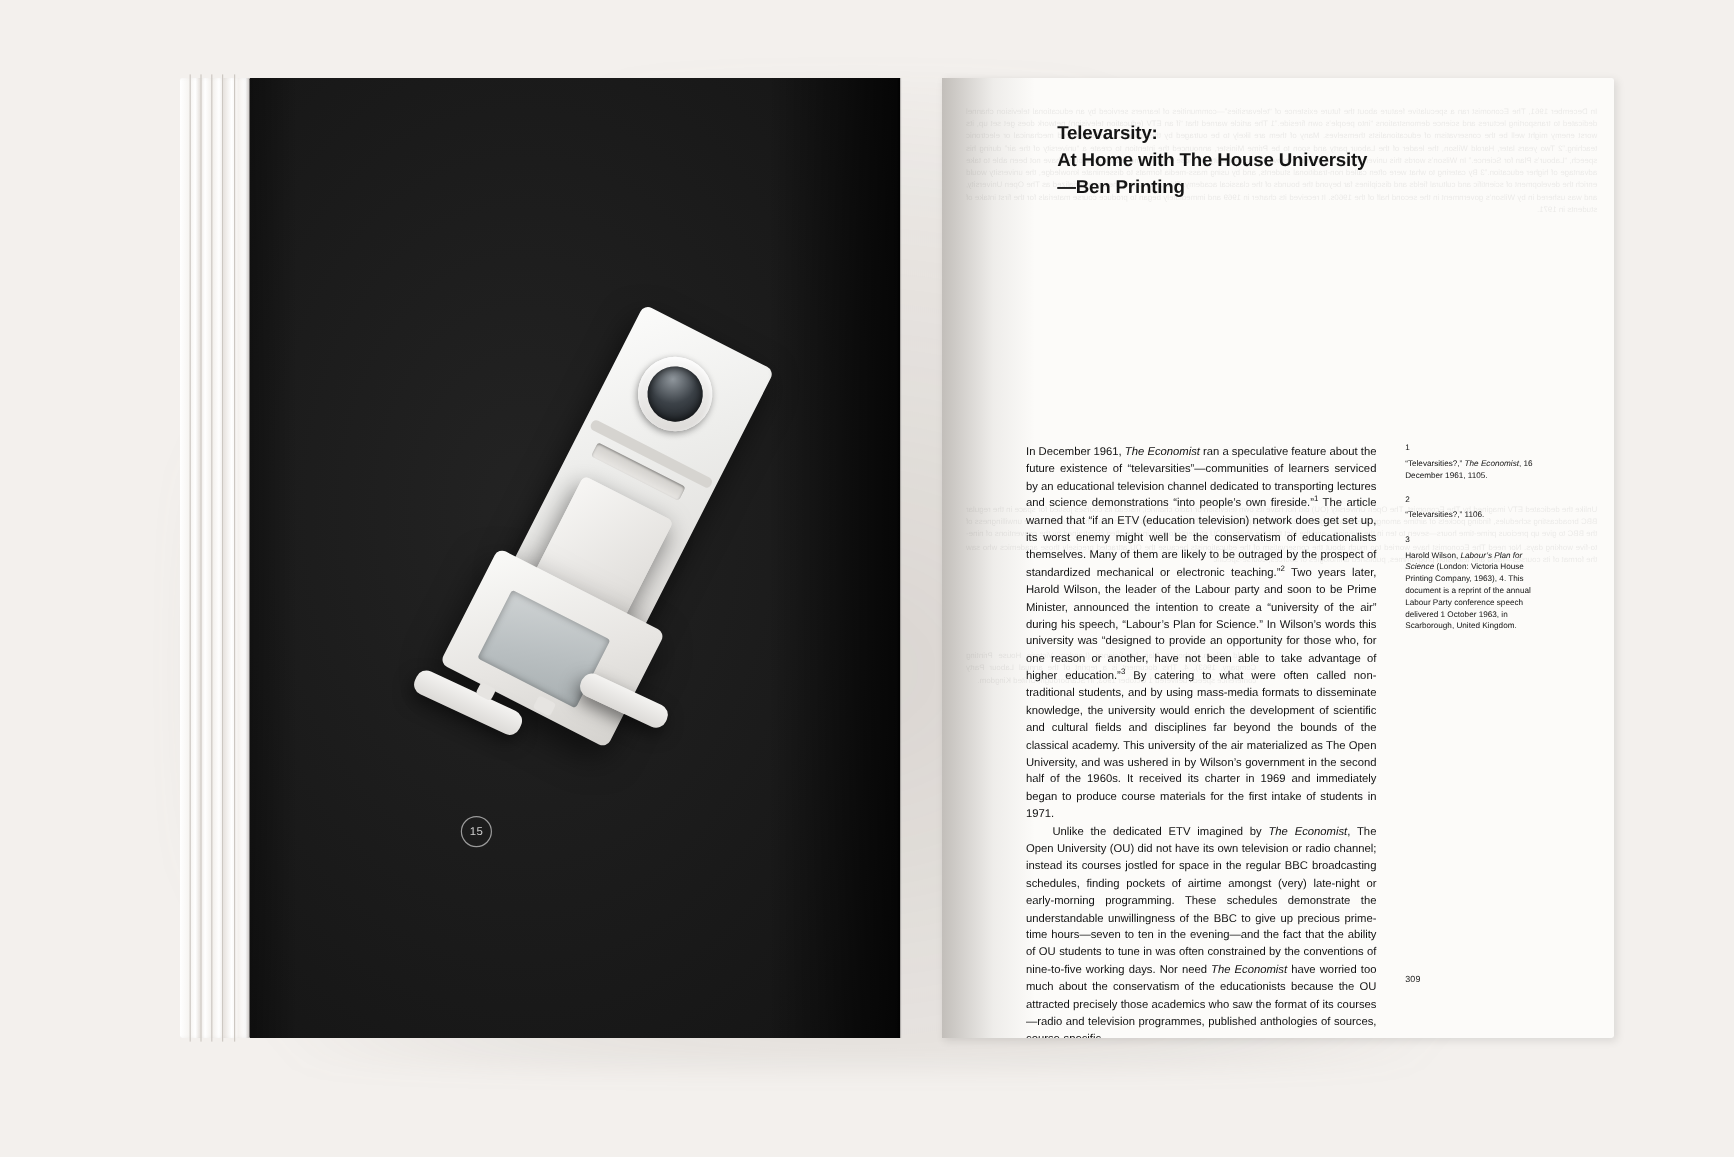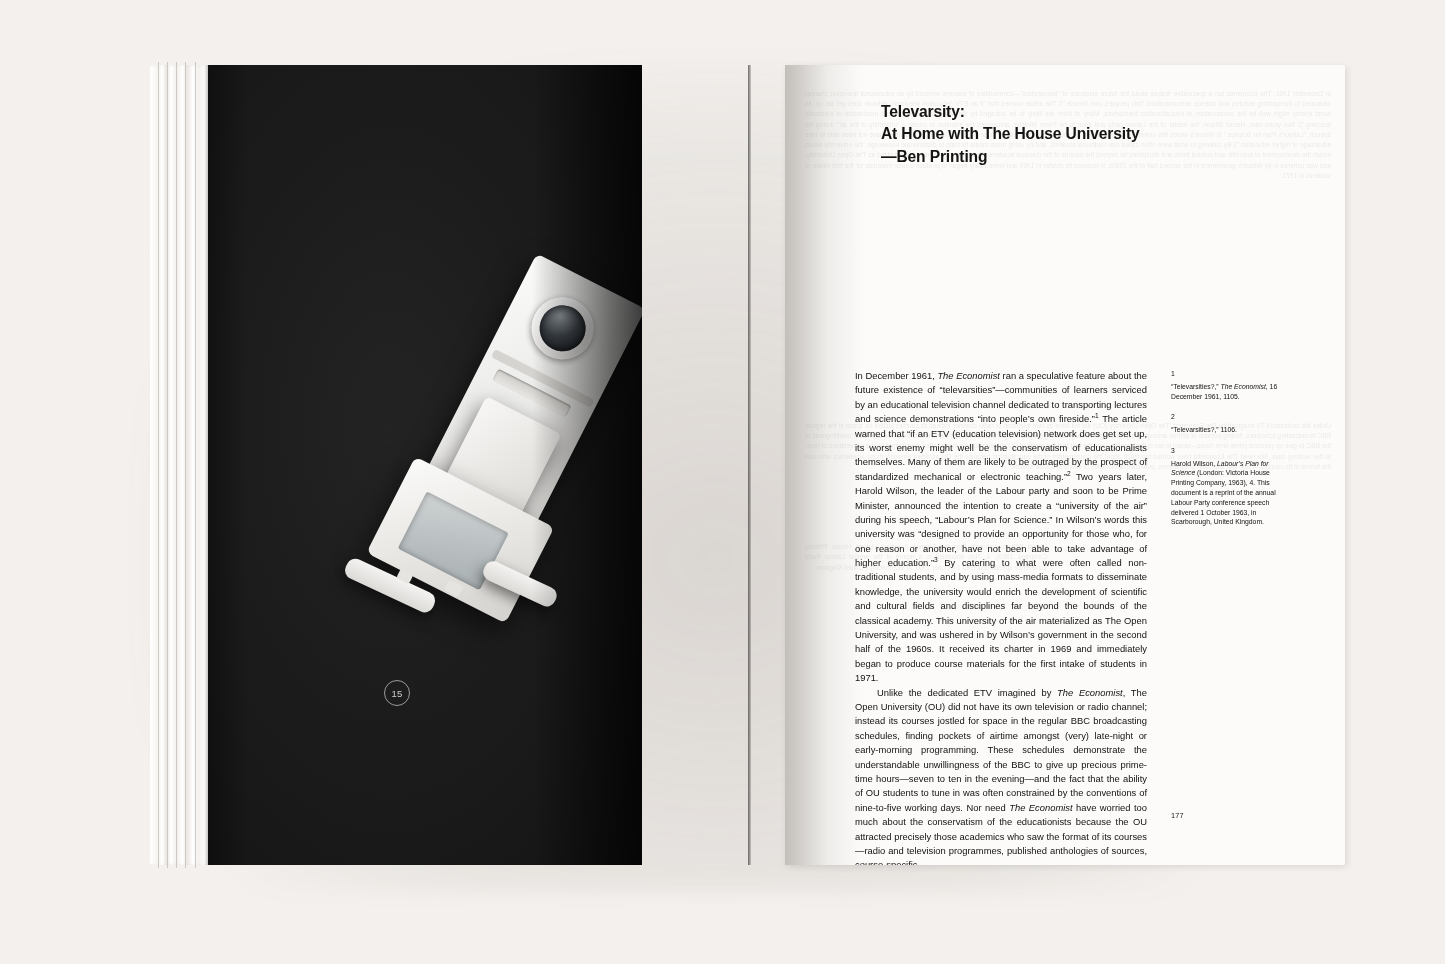--- a/index.html
+++ b/index.html
@@ -66,21 +66,21 @@
       #ffffff 74%, #f4f1ee 84%, #ffffff 94%, #e3dedb 100%);
     box-shadow: inset -4px 0 6px -4px rgba(0,0,0,0.25);
     border-radius: 2px 0 0 2px;
   }
 
   
   .left-page {
     position: absolute;
     left: 58px;
     top: 3px;
-    width: 434px;
+    width: 542px;
     height: 800px;
     background: #1b1b1b;
     overflow: hidden;
     border-radius: 1px 0 0 1px;
   }
   .left-page .photo-bg {
     position: absolute;
     inset: 0;
     background:
       radial-gradient(ellipse at 42% 45%, #232323 0%, #1a1a1a 60%, #141414 100%);
@@ -392,21 +392,21 @@
           <div class="note">
             <span class="num">2</span>
             <span>“Televarsities?,” 1106.</span>
           </div>
           <div class="note">
             <span class="num">3</span>
             <span>Harold Wilson, <em>Labour’s Plan for Science</em> (London: Victoria House Printing Company, 1963), 4. This document is a reprint of the annual Labour Party conference speech delivered 1 October 1963, in Scarborough, United Kingdom.</span>
           </div>
         </div>
 
-        <div class="folio-right">177</div>
+        <div class="folio-right">309</div>
       </div>
 
       <div class="gutter-shade"></div>
     </div>
 
     <div class="gutter-line"></div>
   </div>
 </div>
 
 </body></html>

